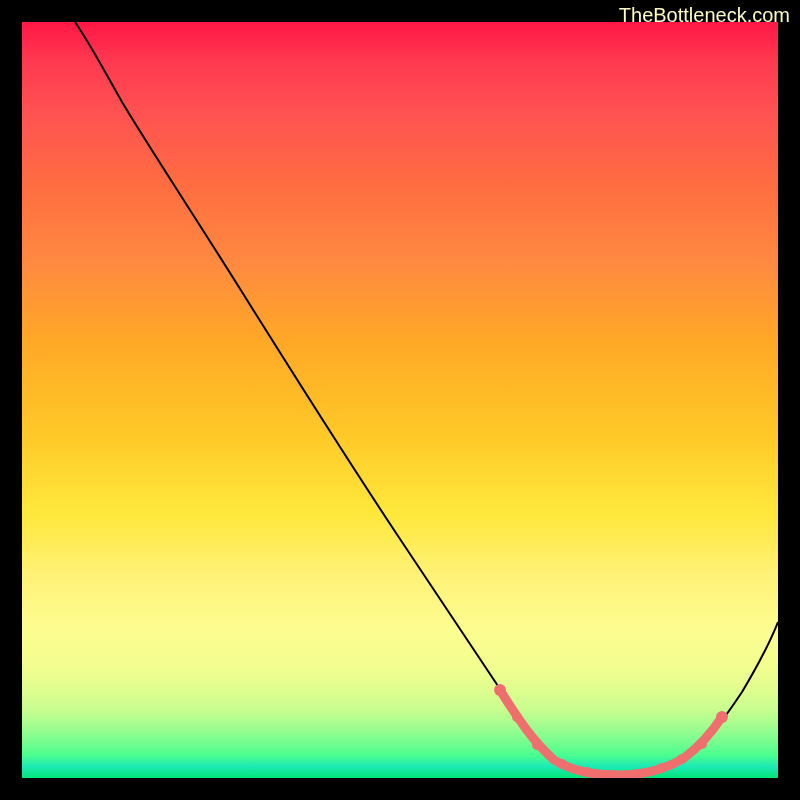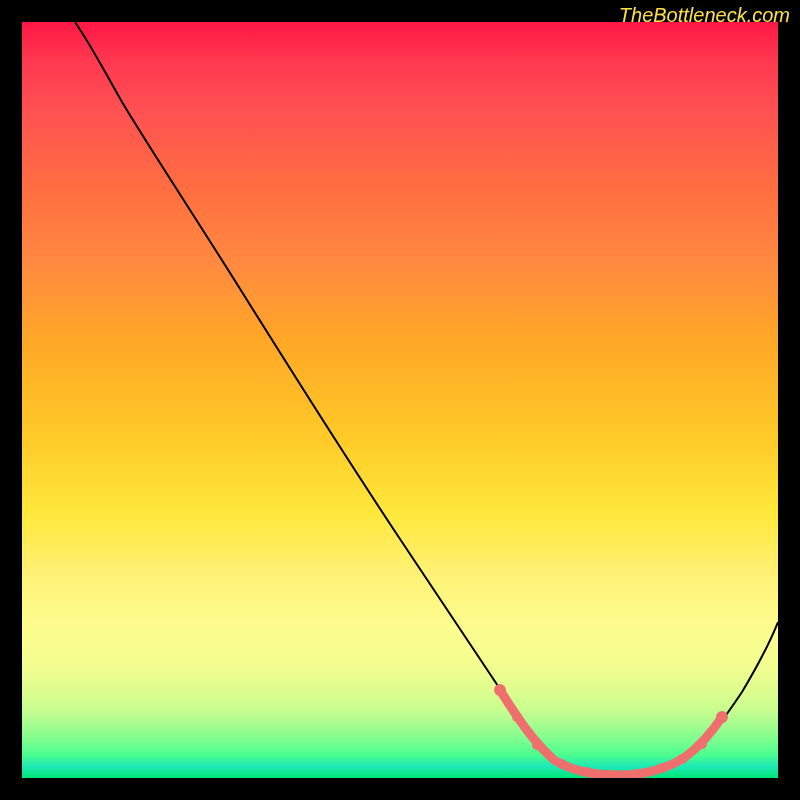--- a/index.html
+++ b/index.html
@@ -7,25 +7,24 @@
     width: 800px;
     height: 800px;
     background: #000;
     position: relative;
     font-family: Arial, sans-serif;
   }
   .watermark {
     position: absolute;
     top: 4px;
     right: 10px;
-    color: #fde047;
+    color: #fef9c3;
     font-size: 20px;
     font-weight: normal;
     z-index: 10;
-    font-style: italic;
   }
   .plot-area {
     position: absolute;
     left: 22px;
     top: 22px;
     width: 756px;
     height: 756px;
     overflow: hidden;
   }
   .gradient-bg {

